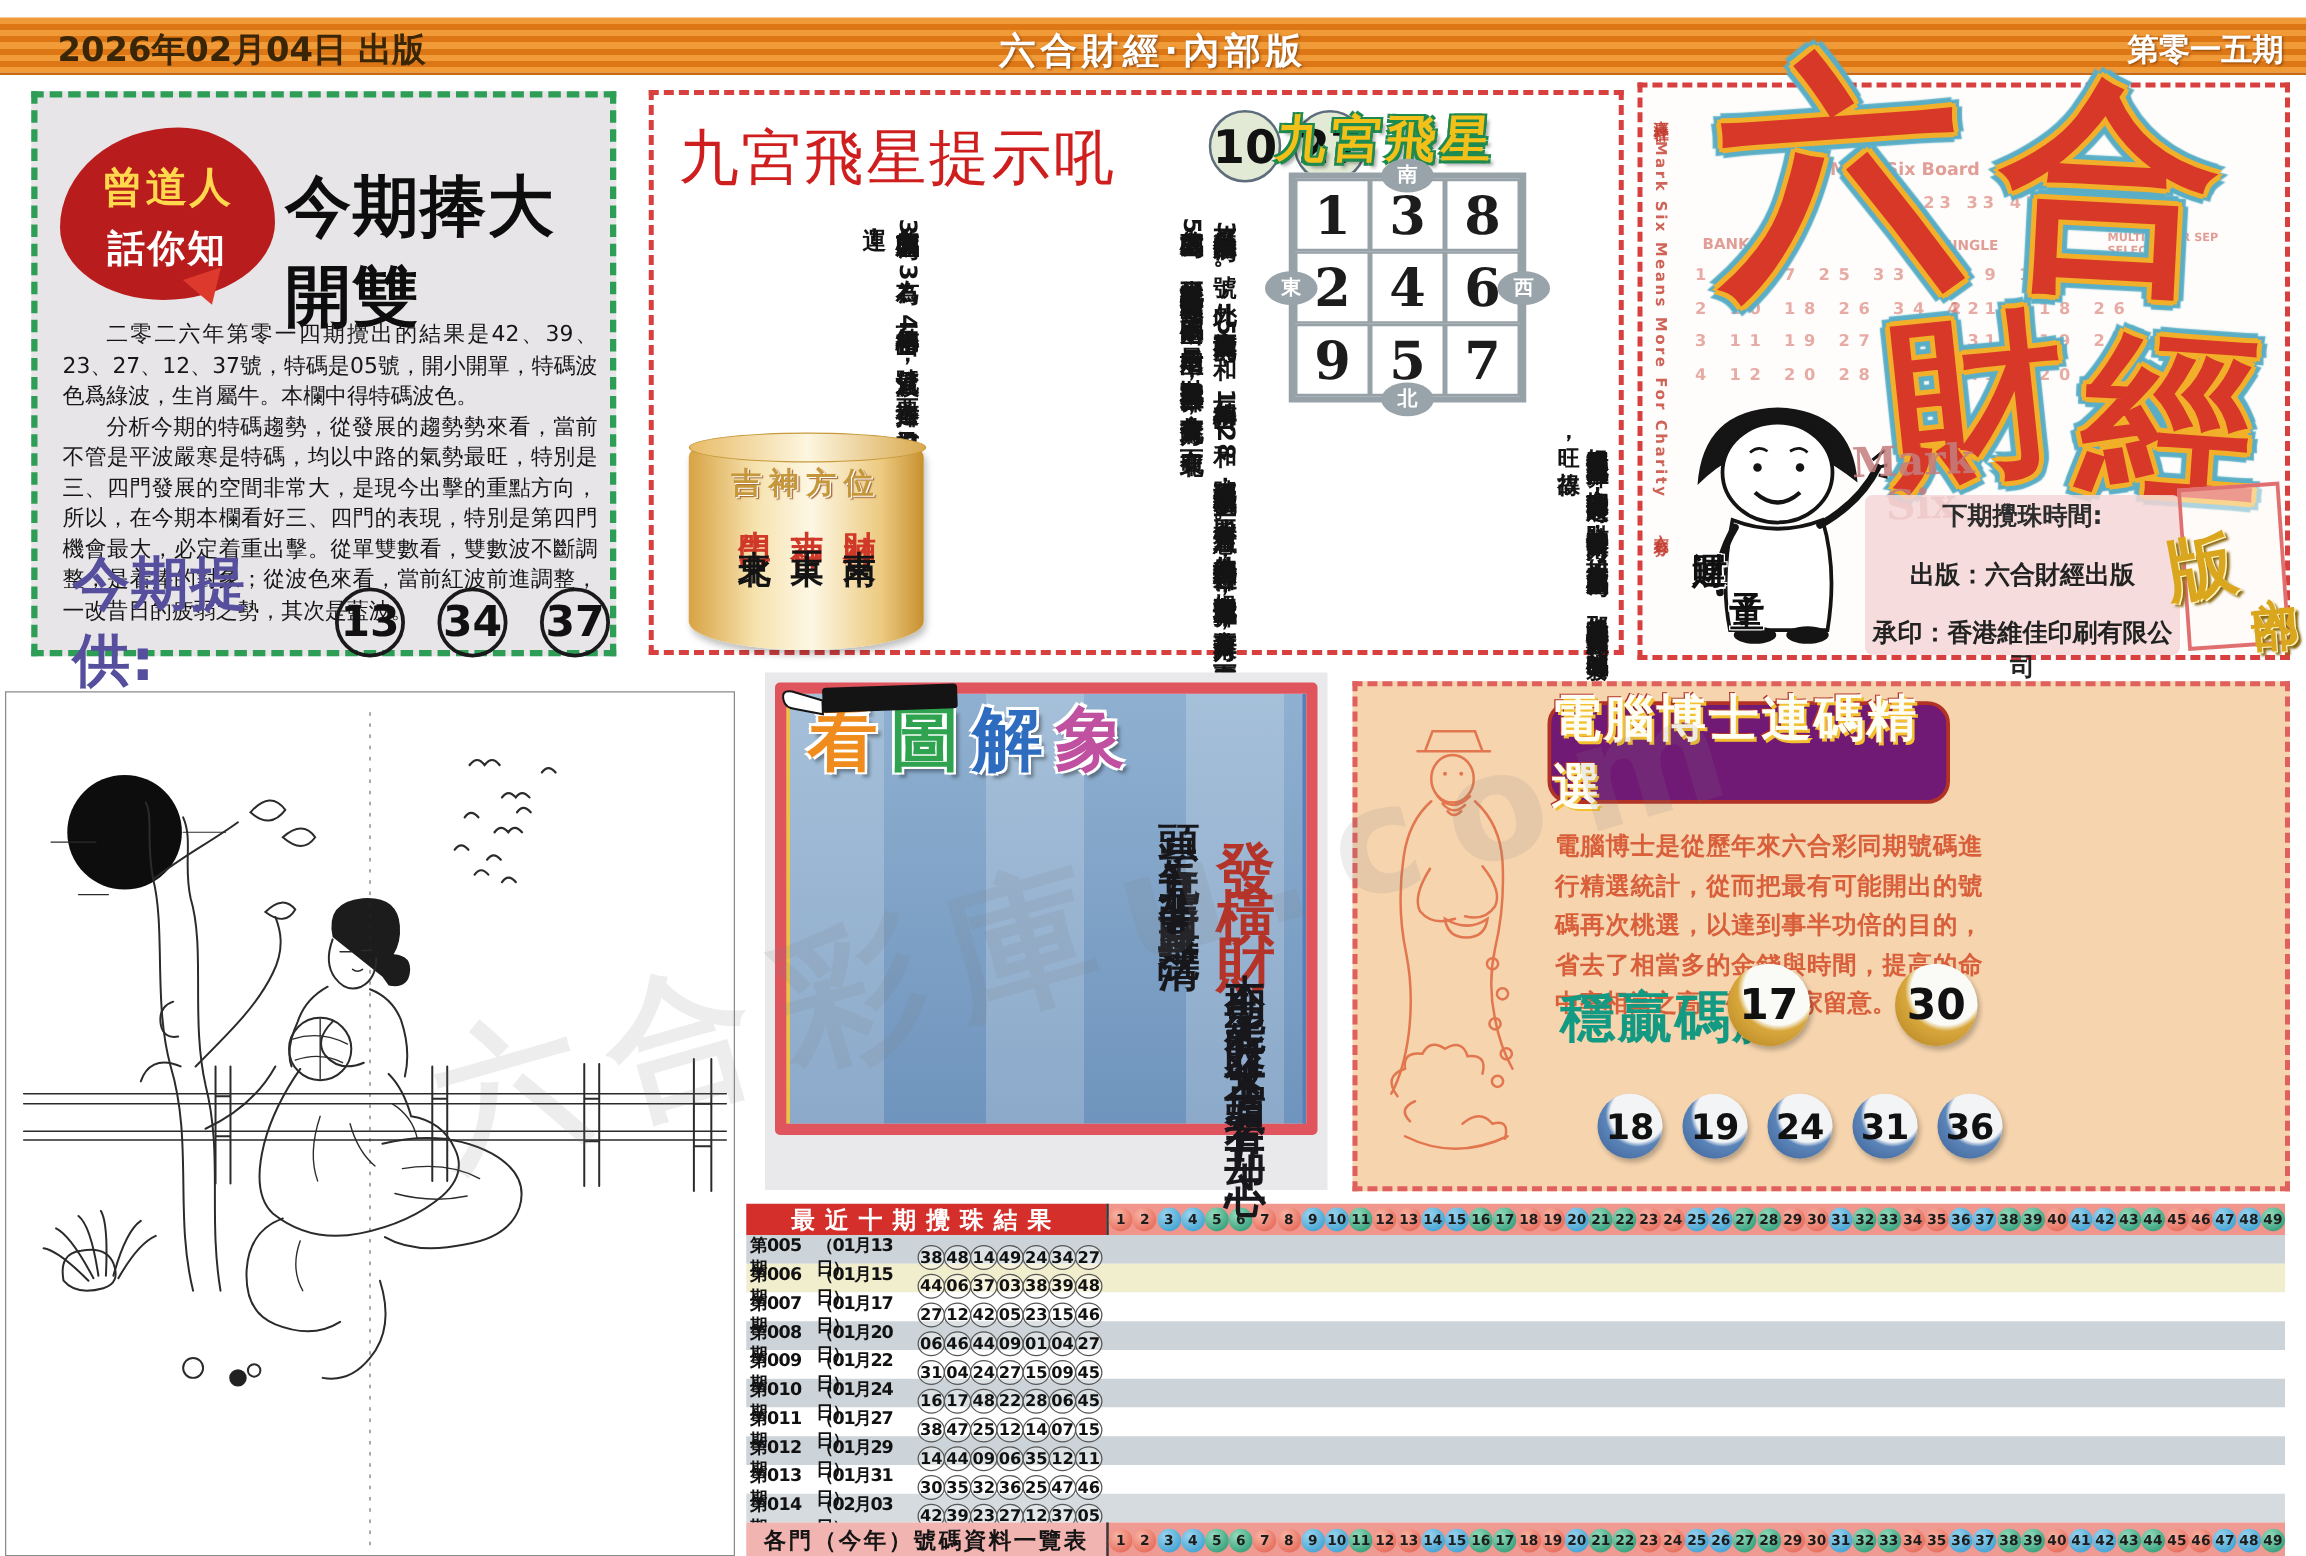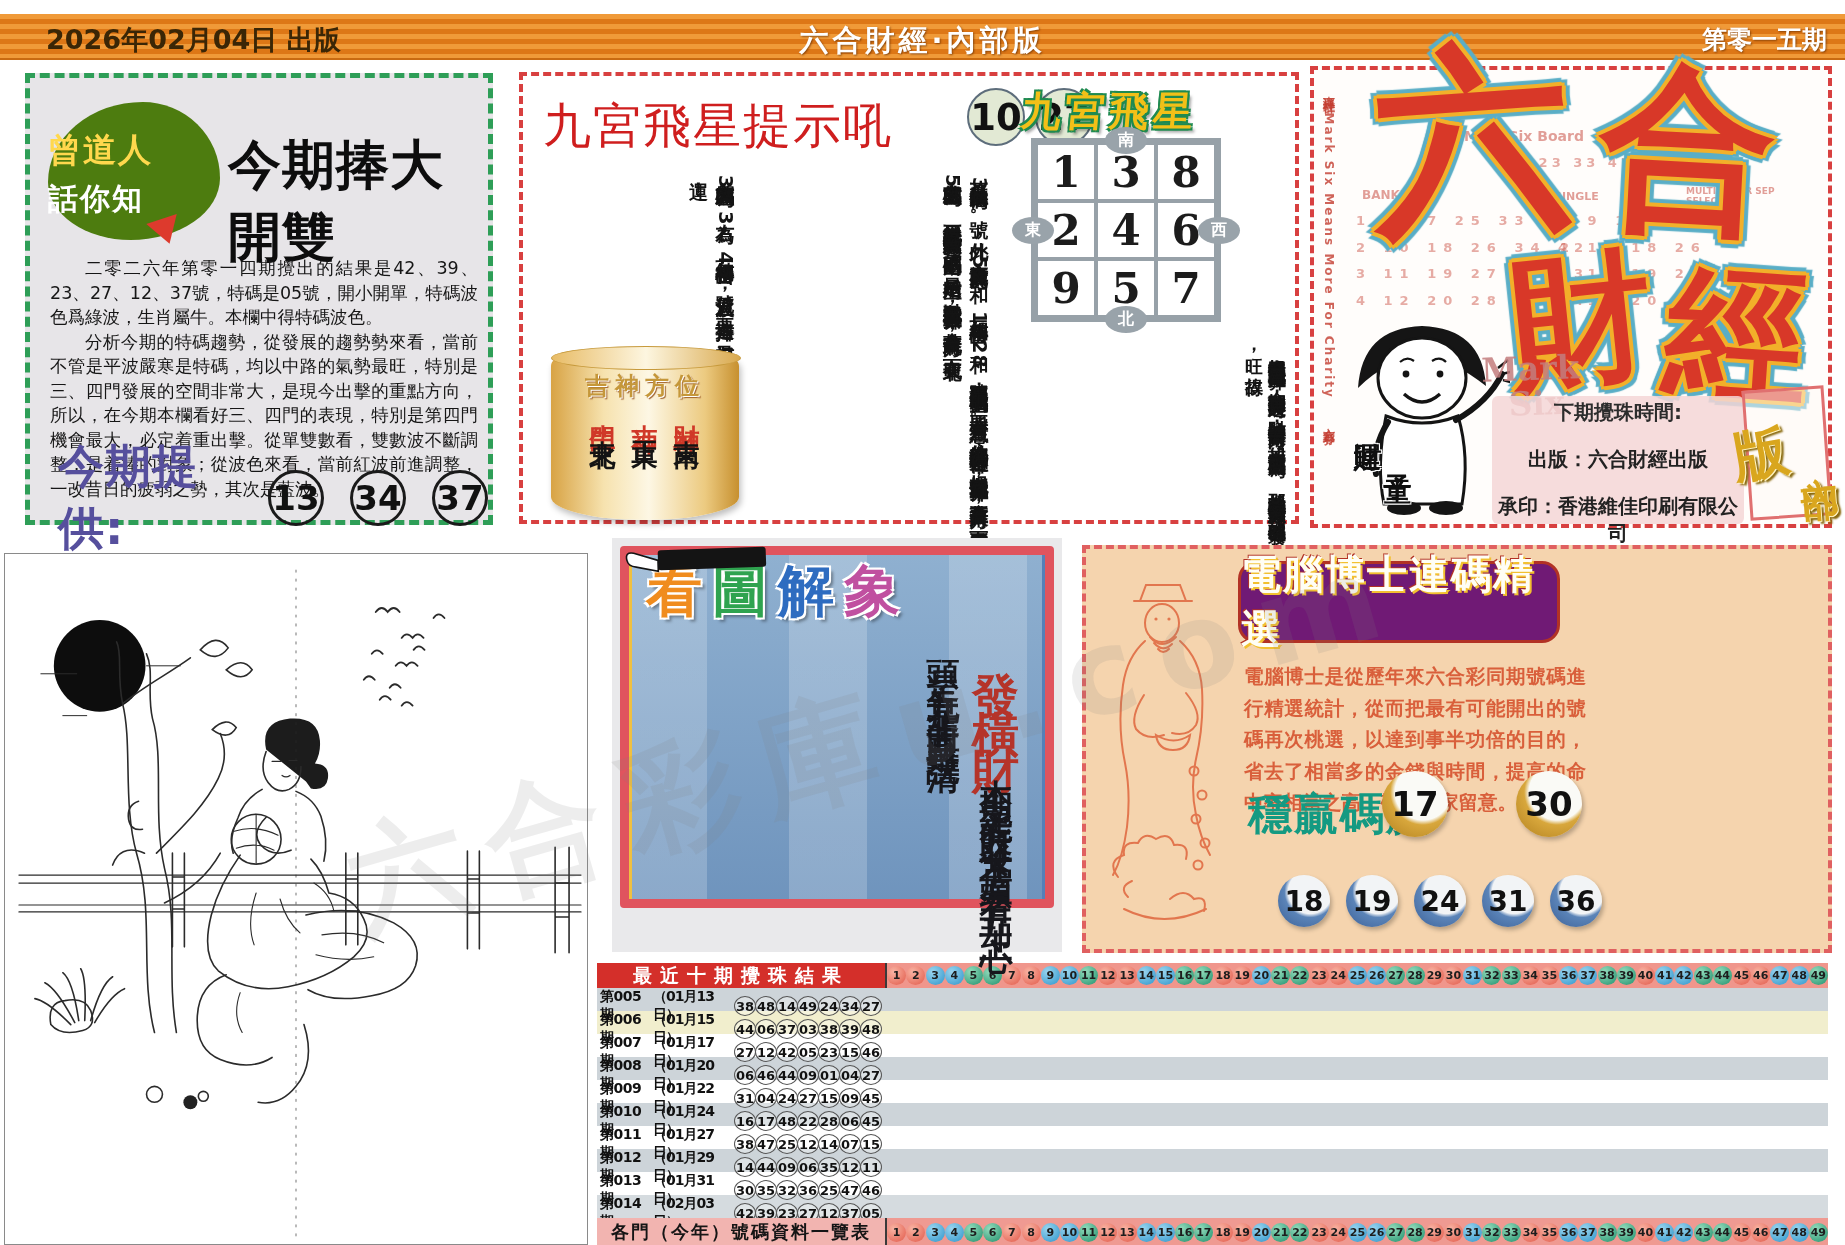--- a/index.html
+++ b/index.html
@@ -16,22 +16,22 @@
     background: repeating-linear-gradient(180deg,#f09a38 0 5px,#dd7716 5px 10px);
     border-bottom: 2px solid #c96a10;
     margin-top: 14px;
   }
   .header .h-date { position:absolute; left:46px; top:8px; font-size:27px; font-weight:bold; color:#3a2606; }
   .header .h-title { position:absolute; left:50%; top:7px; transform:translateX(-50%); font-size:29px; font-weight:bold; color:#fff; letter-spacing:4px; text-shadow:1px 1px 2px rgba(90,40,0,.65); }
   .header .h-issue { position:absolute; right:18px; top:9px; font-size:25px; font-weight:bold; color:#fff; text-shadow:1px 1px 2px rgba(90,40,0,.65); }
 
   
   .tips-box { left:25px; top:73px; width:468px; height:452px; background:#e7e5e8; border:5px dashed #2e9e57; }
-  .bubble { position:absolute; left:18px; top:24px; width:172px; height:138px; background:#4d7c0f;
-    border-radius: 55% 45% 52% 48% / 58% 55% 45% 42%; text-align:left; padding-top:26px; }
+  .bubble { position:absolute; left:18px; top:24px; width:172px; height:138px; background:#b91c1c;
+    border-radius: 55% 45% 52% 48% / 58% 55% 45% 42%; text-align:center; padding-top:26px; }
   .bubble:after { content:""; position:absolute; right:36px; bottom:-20px; width:0; height:0;
     border:16px solid transparent; border-top:26px solid #dd3a2d; transform:rotate(-18deg); }
   .bubble .b1 { font-size:33px; font-weight:bold; color:#ffd84d; letter-spacing:2px; }
   .bubble .b2 { font-size:30px; font-weight:bold; color:#fff; margin-top:6px; letter-spacing:2px; }
   .tips-title { position:absolute; left:198px; top:52px; font-size:53px; font-weight:bold; color:#0d0d0d; letter-spacing:1px; }
   .tips-paras { position:absolute; left:20px; top:178px; width:428px; font-size:17.5px; line-height:1.4; color:#161616; text-align:justify; }
   .tips-paras p { text-indent:2em; }
   .provide-row { position:absolute; left:28px; top:358px; display:flex; align-items:center; }
   .provide-label { font-size:46px; font-weight:800; color:#564f9d; letter-spacing:1px; }
   .num-circle { width:56px; height:56px; border:3px solid #1a1a1a; border-radius:50%;

